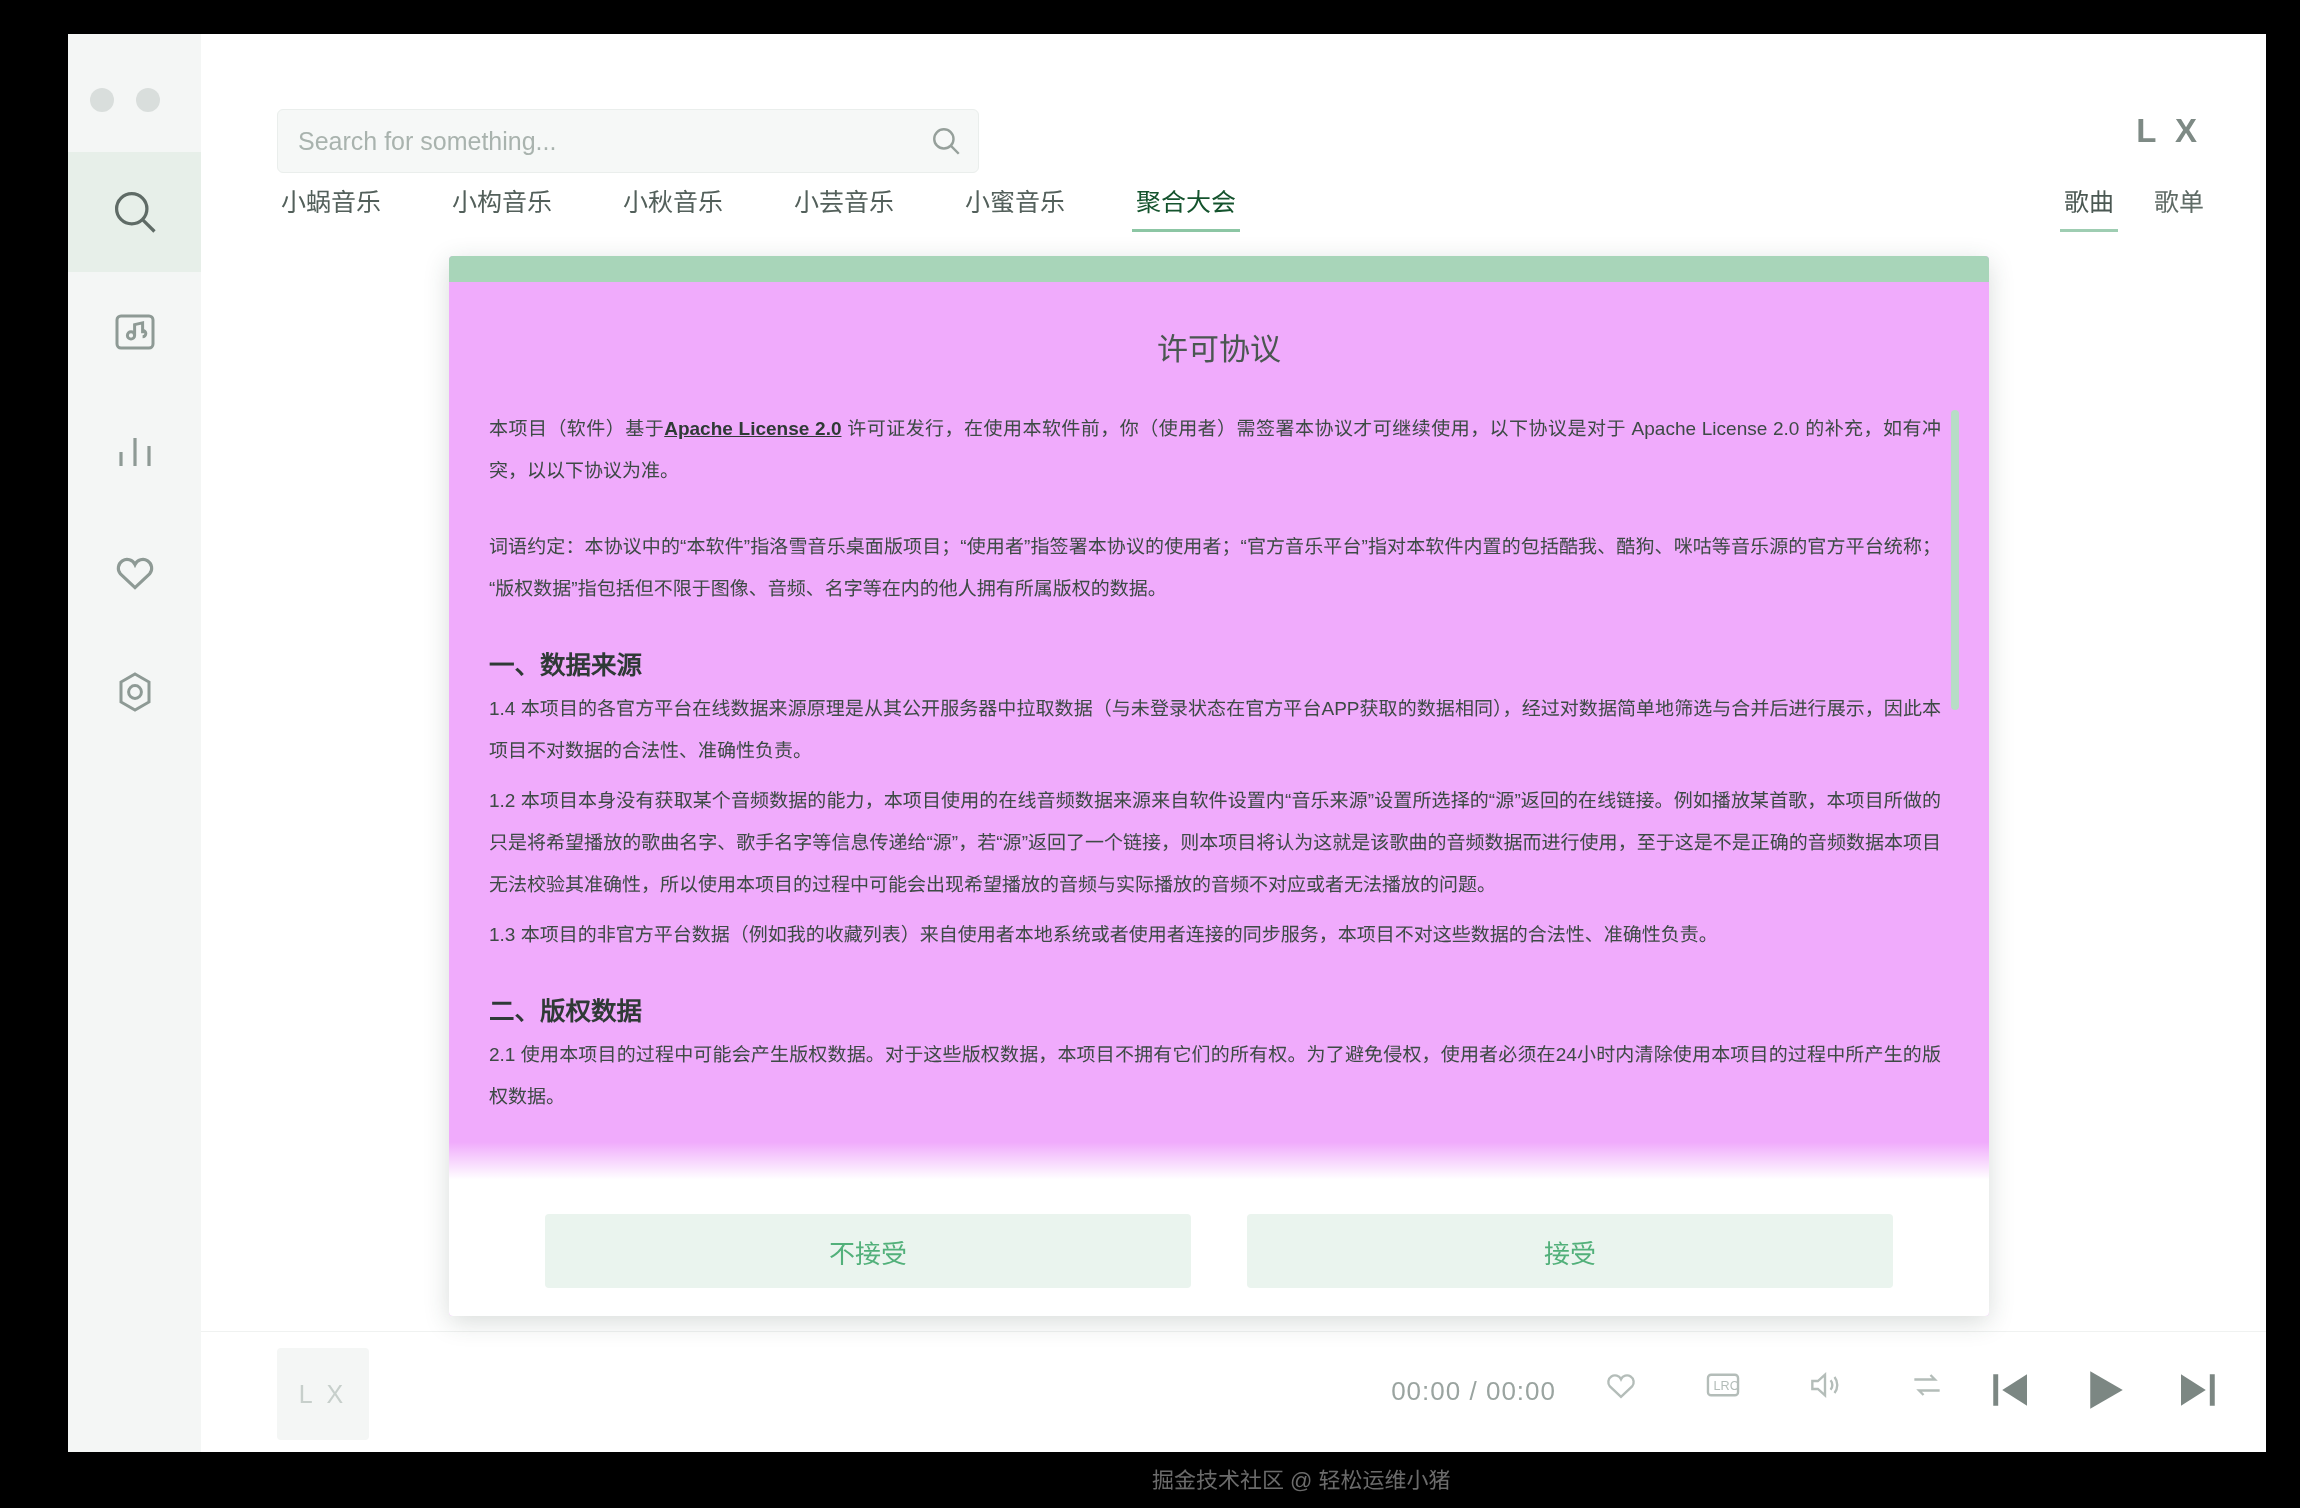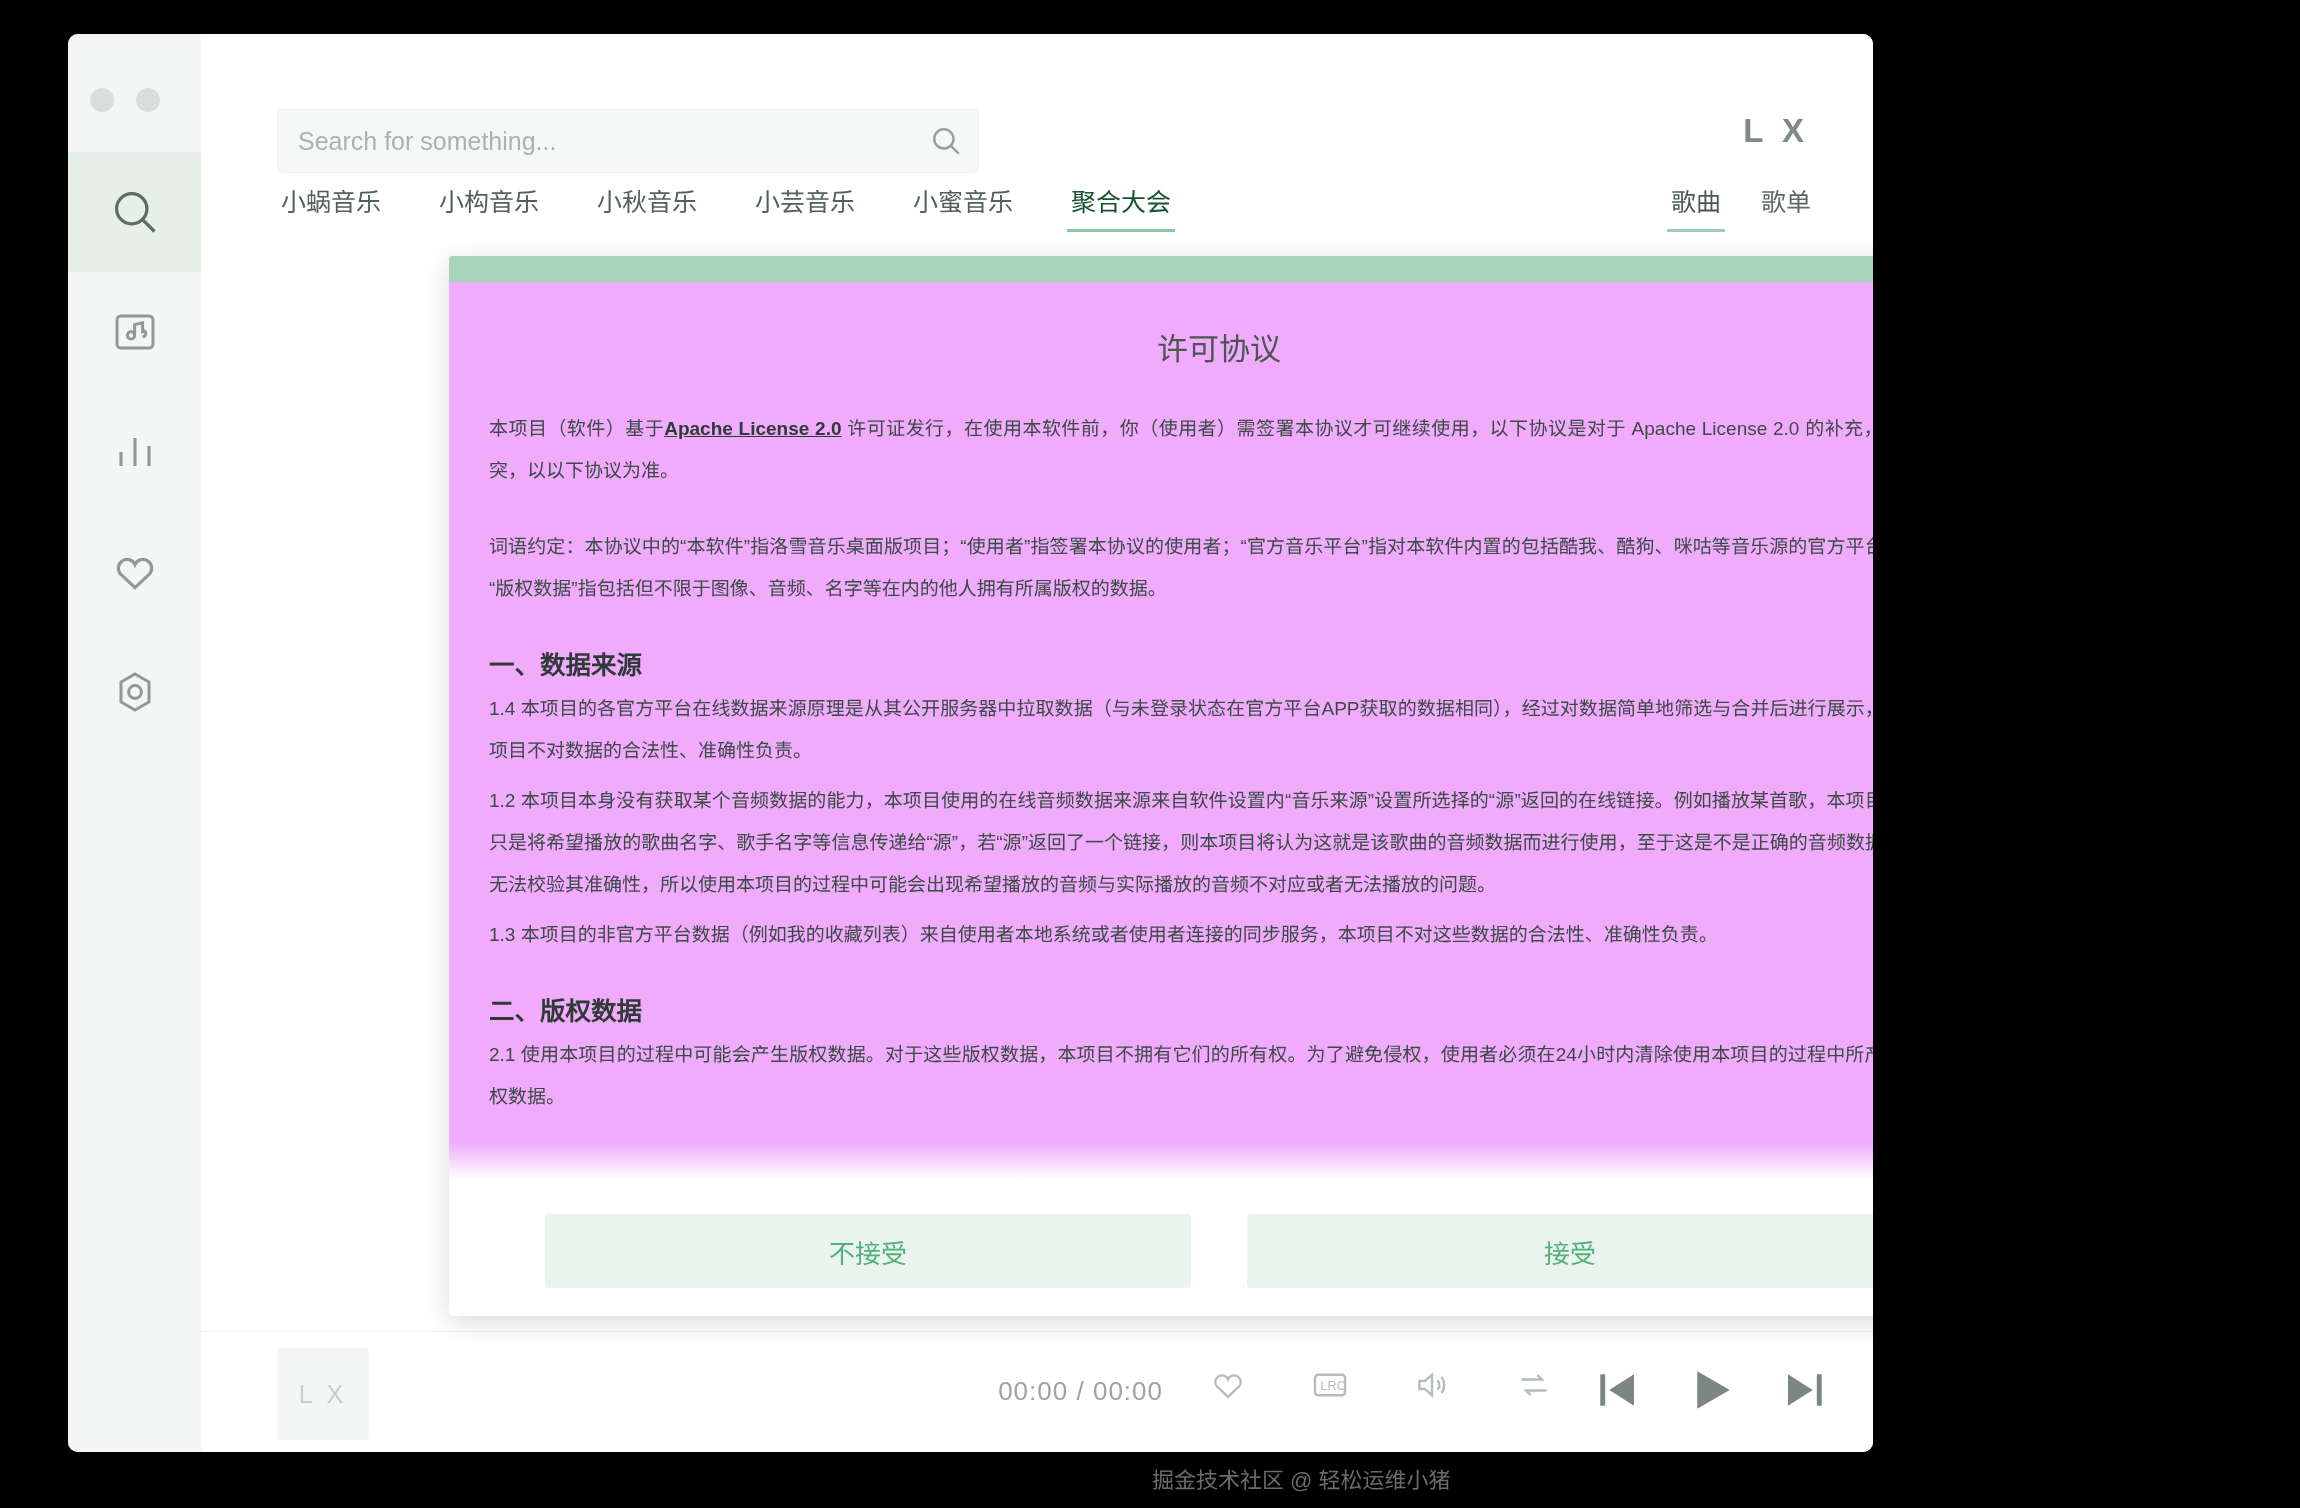--- a/index.html
+++ b/index.html
@@ -12,27 +12,26 @@
     height: 1508px;
     font-family: "Liberation Sans", sans-serif;
     overflow: hidden;
   }
 
   
   #app-window {
     position: absolute;
     left: 68px;
     top: 34px;
-    width: 1768px;
+    width: 2198px;
     height: 1418px;
     background: #ffffff;
-    border-radius: 10px;
+    border-radius: 0;
     overflow: hidden;
     box-shadow: 0 10px 40px rgba(0,0,0,0.45);
-    padding-left: 37px;
   }
 
   
   #left-rail {
     position: absolute;
     left: 0;
     top: 0;
     width: 133px;
     height: 100%;
     background: #f4f6f5;
@@ -127,21 +126,21 @@
     top: 140px;
     right: 0;
     height: 72px;
     background: #ffffff;
   }
   #source-tabs {
     position: absolute;
     left: 76px;
     top: 0;
     display: flex;
-    gap: 50px;
+    gap: 63px;
   }
   .tab {
     font-size: 25px;
     color: #53605b;
     padding: 8px 4px 20px 4px;
     position: relative;
     white-space: nowrap;
   }
   .tab.active { color: #14532d; }
   .tab.active::after {

